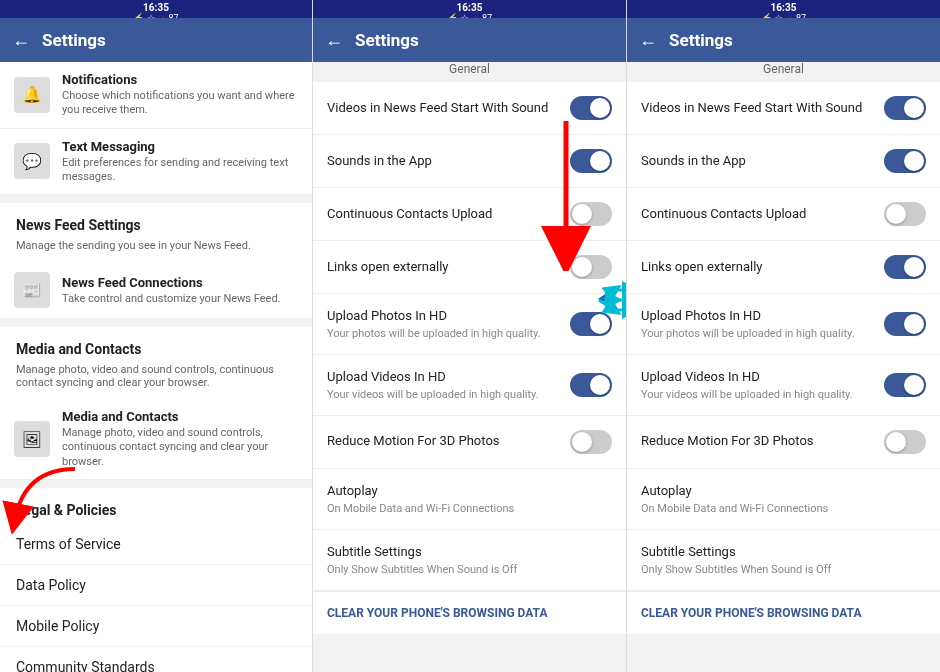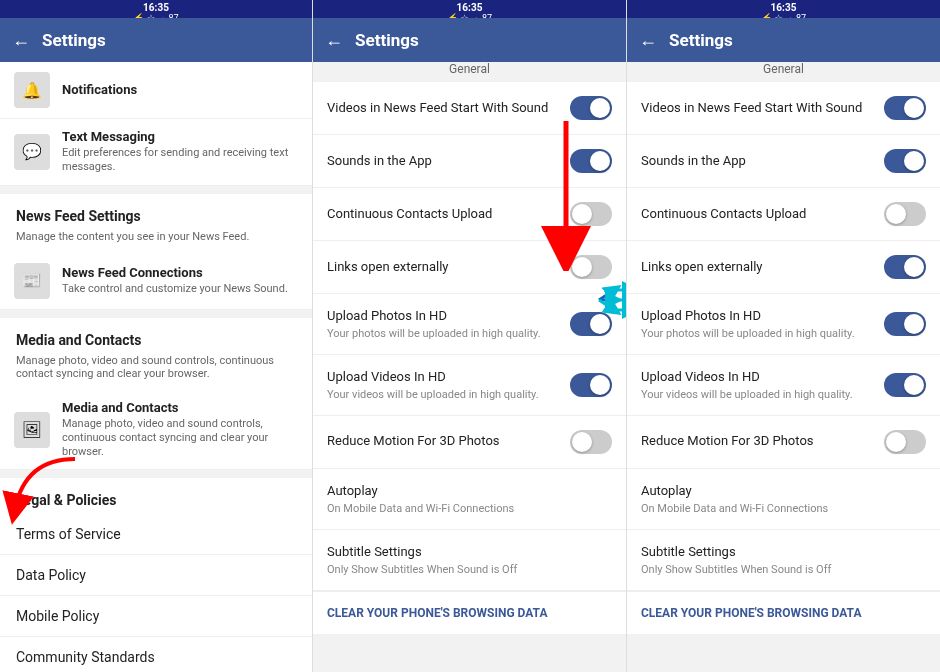--- a/index.html
+++ b/index.html
@@ -196,39 +196,40 @@
   <div class="header">
     <span class="back-arrow">←</span>
     <span class="title">Settings</span>
   </div>
   <div class="scroll-content">
     <div class="settings-section">
       <div class="settings-item">
         <div class="settings-item-icon">🔔</div>
         <div class="settings-item-text">
           <div class="item-title">Notifications</div>
+          <div class="item-desc">Choose which notifications you want and where you receive them.</div>
         </div>
       </div>
       <div class="settings-item">
         <div class="settings-item-icon">💬</div>
         <div class="settings-item-text">
           <div class="item-title">Text Messaging</div>
           <div class="item-desc">Edit preferences for sending and receiving text messages.</div>
         </div>
       </div>
     </div>
 
     <div class="settings-section">
       <div class="section-heading">News Feed Settings</div>
-      <div class="section-desc">Manage the content you see in your News Feed.</div>
+      <div class="section-desc">Manage the sending you see in your News Feed.</div>
       <div class="settings-item">
         <div class="settings-item-icon">📰</div>
         <div class="settings-item-text">
           <div class="item-title">News Feed Connections</div>
-          <div class="item-desc">Take control and customize your News Sound.</div>
+          <div class="item-desc">Take control and customize your News Feed.</div>
         </div>
       </div>
     </div>
 
     <div class="settings-section">
       <div class="section-heading">Media and Contacts</div>
       <div class="section-desc">Manage photo, video and sound controls, continuous contact syncing and clear your browser.</div>
       <div class="settings-item" style="position:relative;">
         <div class="settings-item-icon">🖼</div>
         <div class="settings-item-text">

